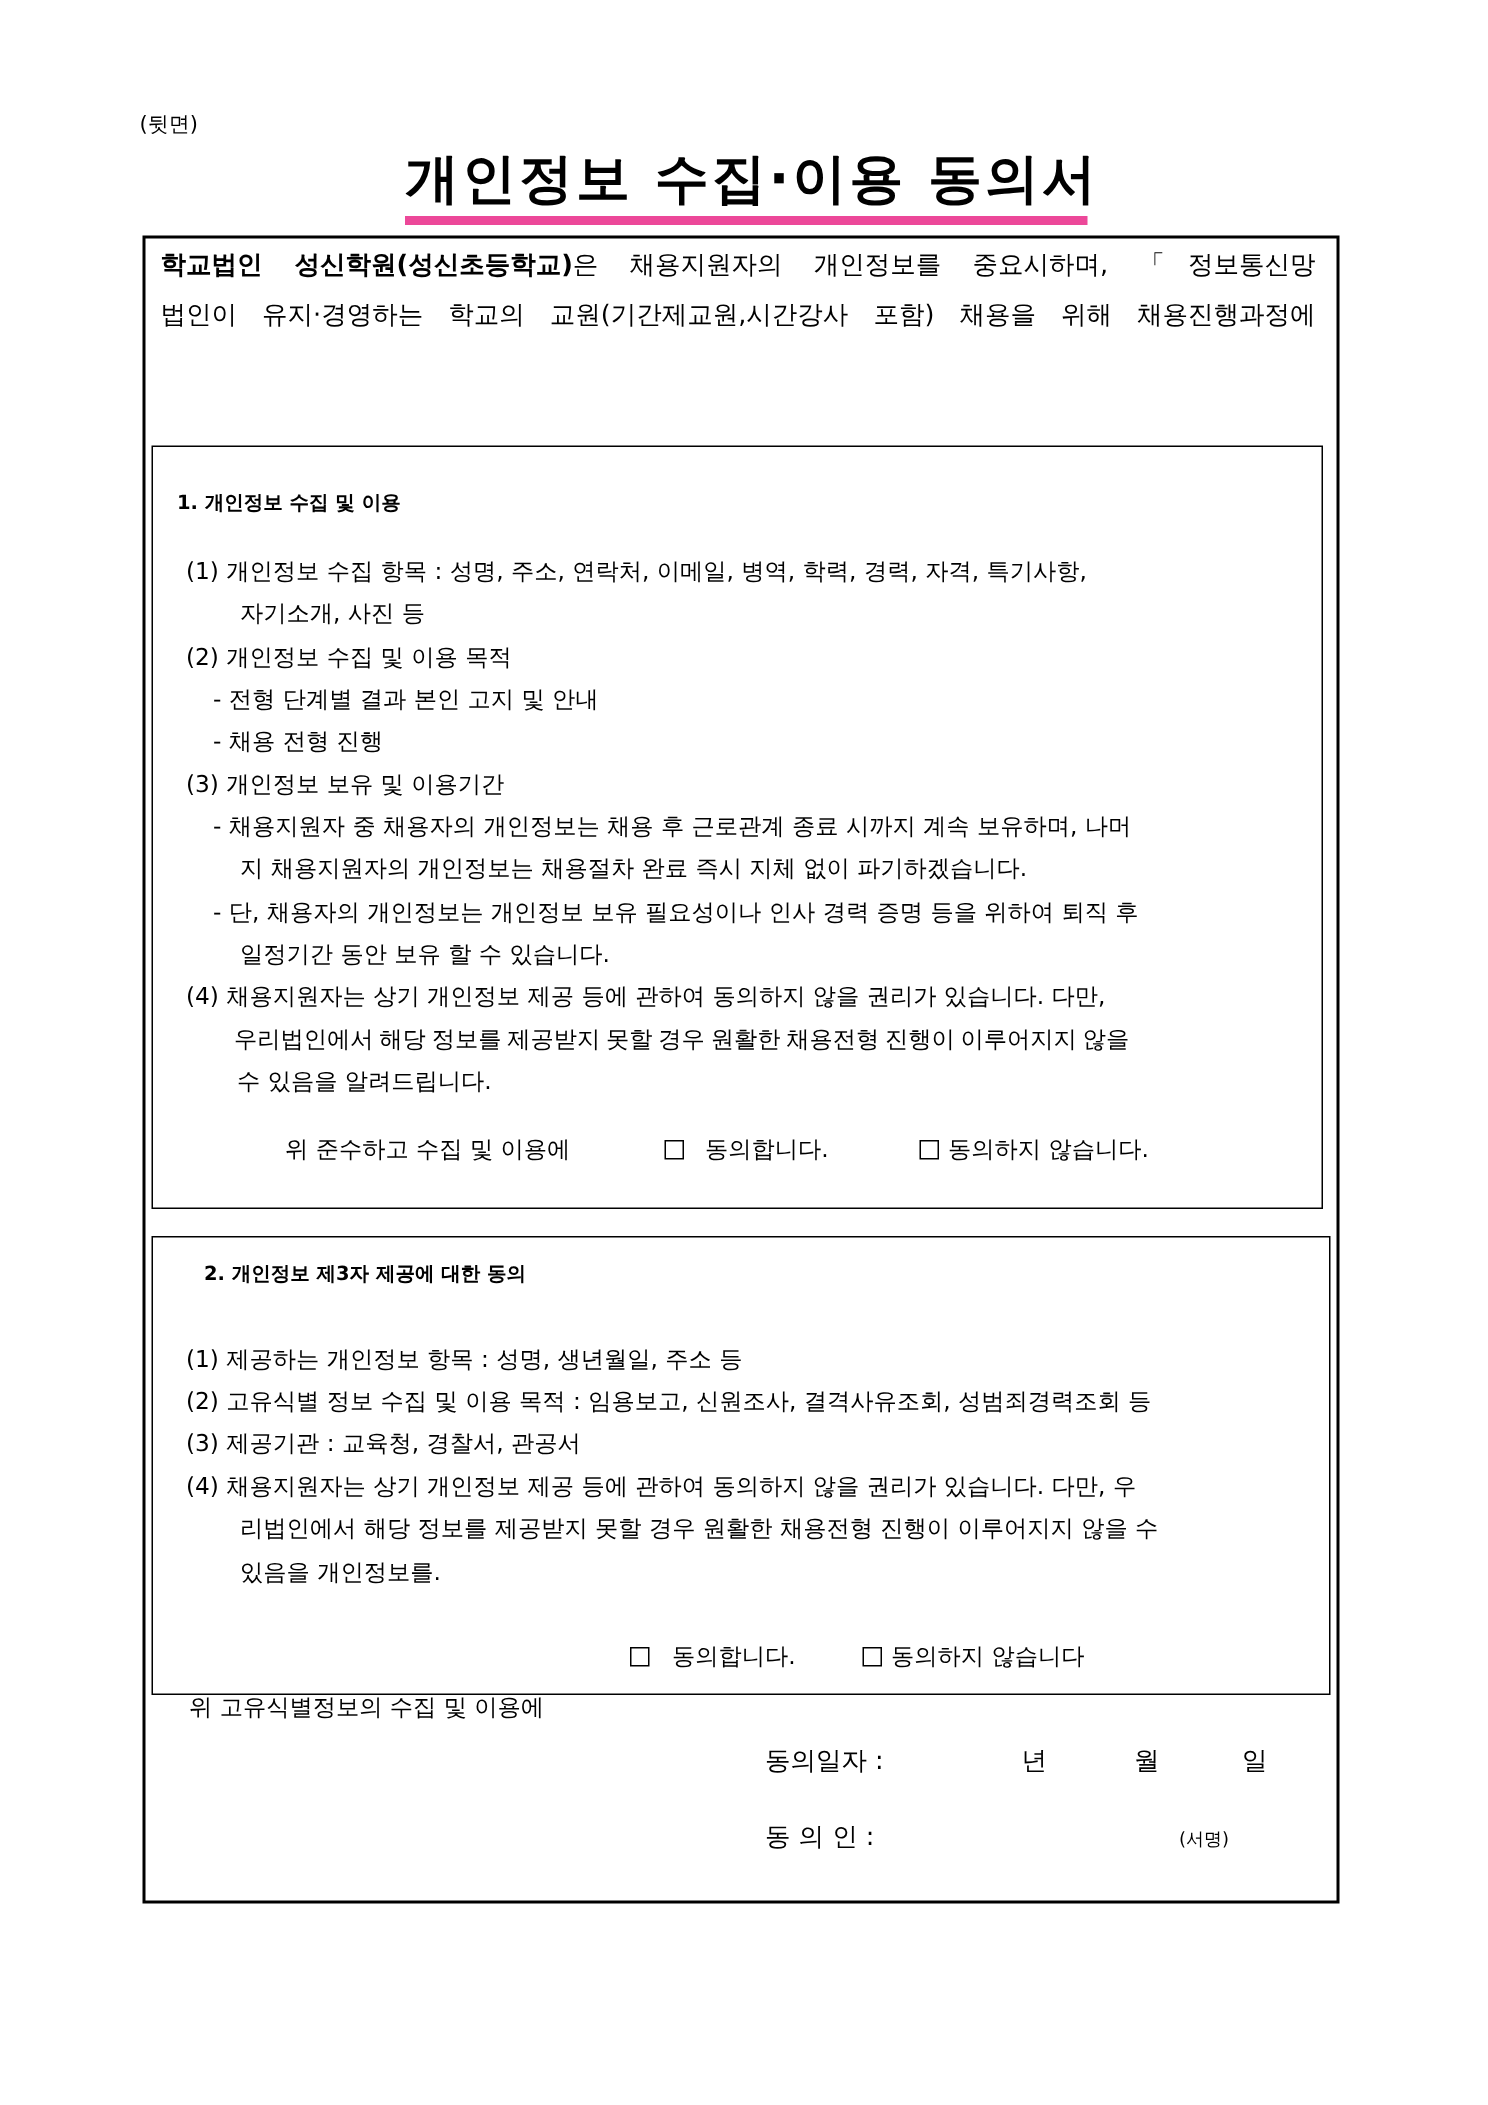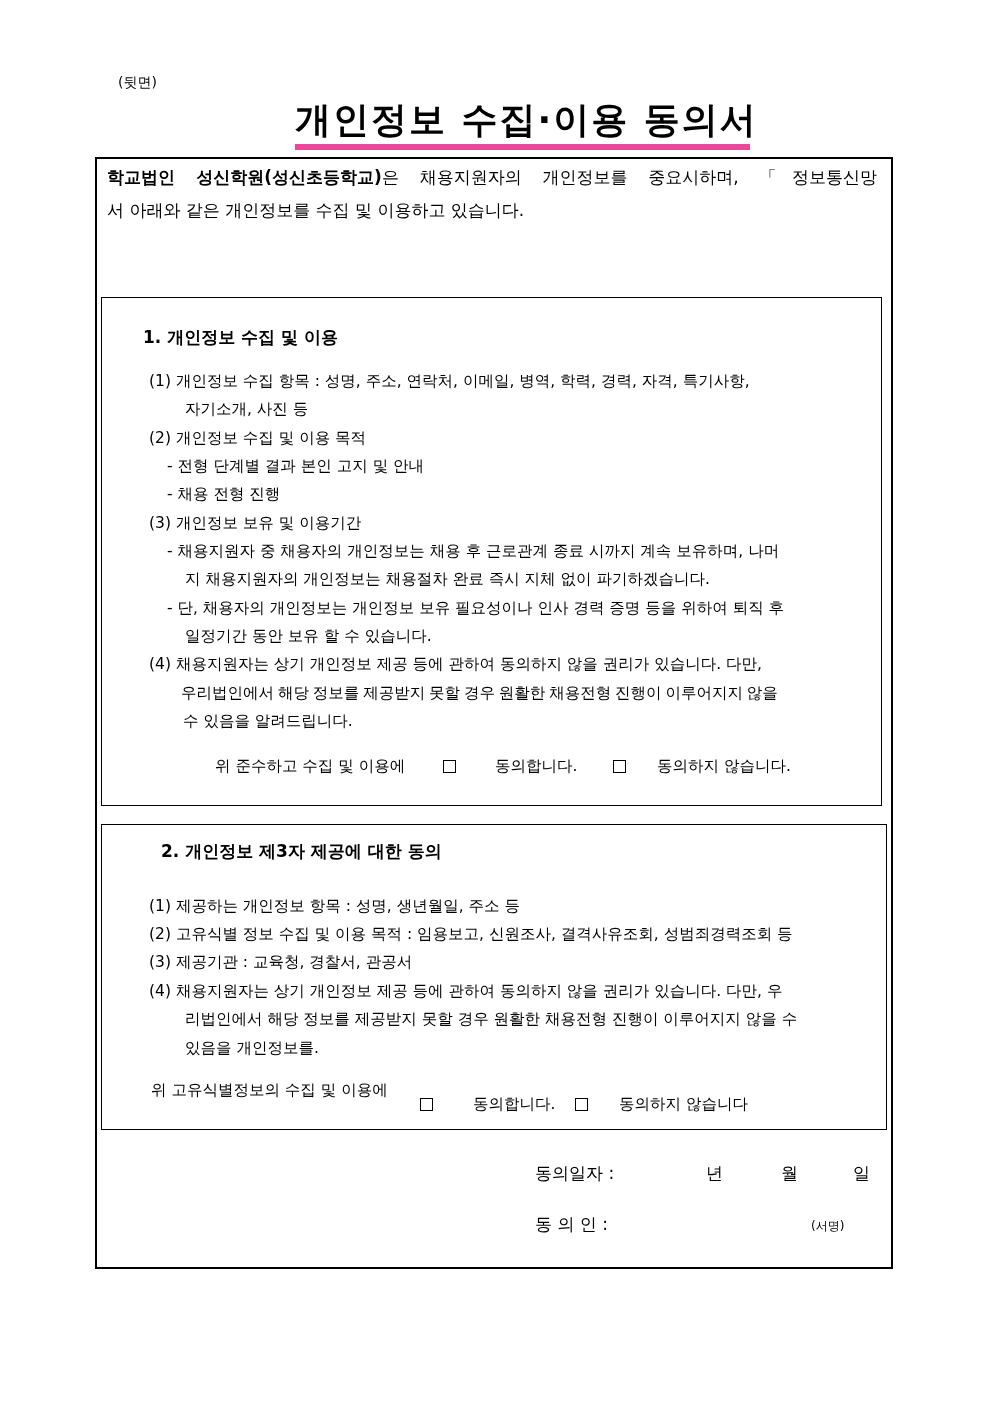--- a/index.html
+++ b/index.html
@@ -1,21 +1,21 @@
 <!DOCTYPE html>
 <html><head>
 <meta charset="utf-8">
 <style>
   html, body { margin: 0; padding: 0; background: #ffffff; }
   body {
     width: 992px; height: 1403px; position: relative; overflow: hidden;
     font-family: "DejaVu Sans", "Liberation Sans", sans-serif;
     color: #000;
   }
-  .abs { position: absolute; white-space: nowrap; margin-left: 25px; }
+  .abs { position: absolute; white-space: nowrap; }
   .side-label { left: 93px; top: 74px; font-size: 14px; }
   .doc-title {
     left: 270px; top: 96px; width: 455px; text-align: center;
     font-size: 36px; font-weight: bold; letter-spacing: 2px;
     border-bottom: 6px solid #ec4899; line-height: 48px; padding-bottom: 0px;
   }
   .outer-box {
     position: absolute; left: 95px; top: 157px; width: 798px; height: 1112px;
     border: 2px solid #000; box-sizing: border-box;
   }
@@ -24,40 +24,40 @@
     font-size: 17px; line-height: 33px; text-align: justify;
   }
   .intro .line { display: block; white-space: nowrap; text-align-last: justify; height: 33px; }
   .intro .line.last { text-align-last: left; }
   .intro b { font-weight: bold; }
   .box {
     position: absolute; border: 1px solid #000; box-sizing: border-box;
   }
   .box1 { left: 101px; top: 297px; width: 781px; height: 509px; }
   .box2 { left: 101px; top: 824px; width: 786px; height: 306px; }
-  .sec-title { font-size: 17px; font-weight: bold; }
+  .sec-title { font-size: 13px; font-weight: bold; }
   .txt { font-size: 15.5px; }
   .cb {
     display: inline-block; width: 11px; height: 11px; border: 1px solid #000;
     vertical-align: -1px; margin: 0 2px;
   }
   .sign { font-size: 17px; }
   .small { font-size: 12px; }
 </style>
 </head>
 <body>
 
 <div class="abs side-label">(뒷면)</div>
 <div class="abs doc-title">개인정보 수집·이용 동의서</div>
 
 <div class="outer-box"></div>
 
 <div class="intro">
   <span class="line"><b>학교법인 성신학원(성신초등학교)</b><span>은 채용지원자의 개인정보를 중요시하며, 「정보통신망</span></span>
-  <span class="line last">서 아래와 같은 개인정보를 수집 및 이용하고 있습니다.</span>
+  <span class="line">법인이 유지·경영하는 학교의 교원(기간제교원,시간강사 포함) 채용을 위해 채용진행과정에</span>
 </div>
 
 <div class="box box1"></div>
 <div class="abs sec-title" style="left:118px; top:326px;">1. 개인정보 수집 및 이용</div>
 <div class="abs txt" style="left:124px; top:371px;">(1) 개인정보 수집 항목 : 성명, 주소, 연락처, 이메일, 병역, 학력, 경력, 자격, 특기사항,</div>
 <div class="abs txt" style="left:160px; top:399px;">자기소개, 사진 등</div>
 <div class="abs txt" style="left:124px; top:428px;">(2) 개인정보 수집 및 이용 목적</div>
 <div class="abs txt" style="left:142px; top:456px;">- 전형 단계별 결과 본인 고지 및 안내</div>
 <div class="abs txt" style="left:142px; top:484px;">- 채용 전형 진행</div>
 <div class="abs txt" style="left:124px; top:513px;">(3) 개인정보 보유 및 이용기간</div>
@@ -77,21 +77,21 @@
 
 <div class="box box2"></div>
 <div class="abs sec-title" style="left:136px; top:840px;">2. 개인정보 제3자 제공에 대한 동의</div>
 <div class="abs txt" style="left:124px; top:896px;">(1) 제공하는 개인정보 항목 : 성명, 생년월일, 주소 등</div>
 <div class="abs txt" style="left:124px; top:924px;">(2) 고유식별 정보 수집 및 이용 목적 : 임용보고, 신원조사, 결격사유조회, 성범죄경력조회 등</div>
 <div class="abs txt" style="left:124px; top:952px;">(3) 제공기관 : 교육청, 경찰서, 관공서</div>
 <div class="abs txt" style="left:124px; top:981px;">(4) 채용지원자는 상기 개인정보 제공 등에 관하여 동의하지 않을 권리가 있습니다. 다만, 우</div>
 <div class="abs txt" style="left:160px; top:1009px;">리법인에서 해당 정보를 제공받지 못할 경우 원활한 채용전형 진행이 이루어지지 않을 수</div>
 <div class="abs txt" style="left:160px; top:1038px;">있음을 개인정보를.</div>
 
-<div class="abs txt" style="left:126px; top:1080px;">위 고유식별정보의 수집 및 이용에</div>
+<div class="abs txt" style="left:126px; top:1128px;">위 고유식별정보의 수집 및 이용에</div>
 <span class="abs cb" style="left:418px; top:1098px;"></span>
 <div class="abs txt" style="left:448px; top:1094px;">동의합니다.</div>
 <span class="abs cb" style="left:573px; top:1098px;"></span>
 <div class="abs txt" style="left:594px; top:1094px;">동의하지 않습니다</div>
 
 <div class="abs sign" style="left:510px; top:1162px;">동의일자 :</div>
 <div class="abs sign" style="left:681px; top:1162px;">년</div>
 <div class="abs sign" style="left:756px; top:1162px;">월</div>
 <div class="abs sign" style="left:828px; top:1162px;">일</div>
 <div class="abs sign" style="left:510px; top:1213px;">동 의 인 :</div>

